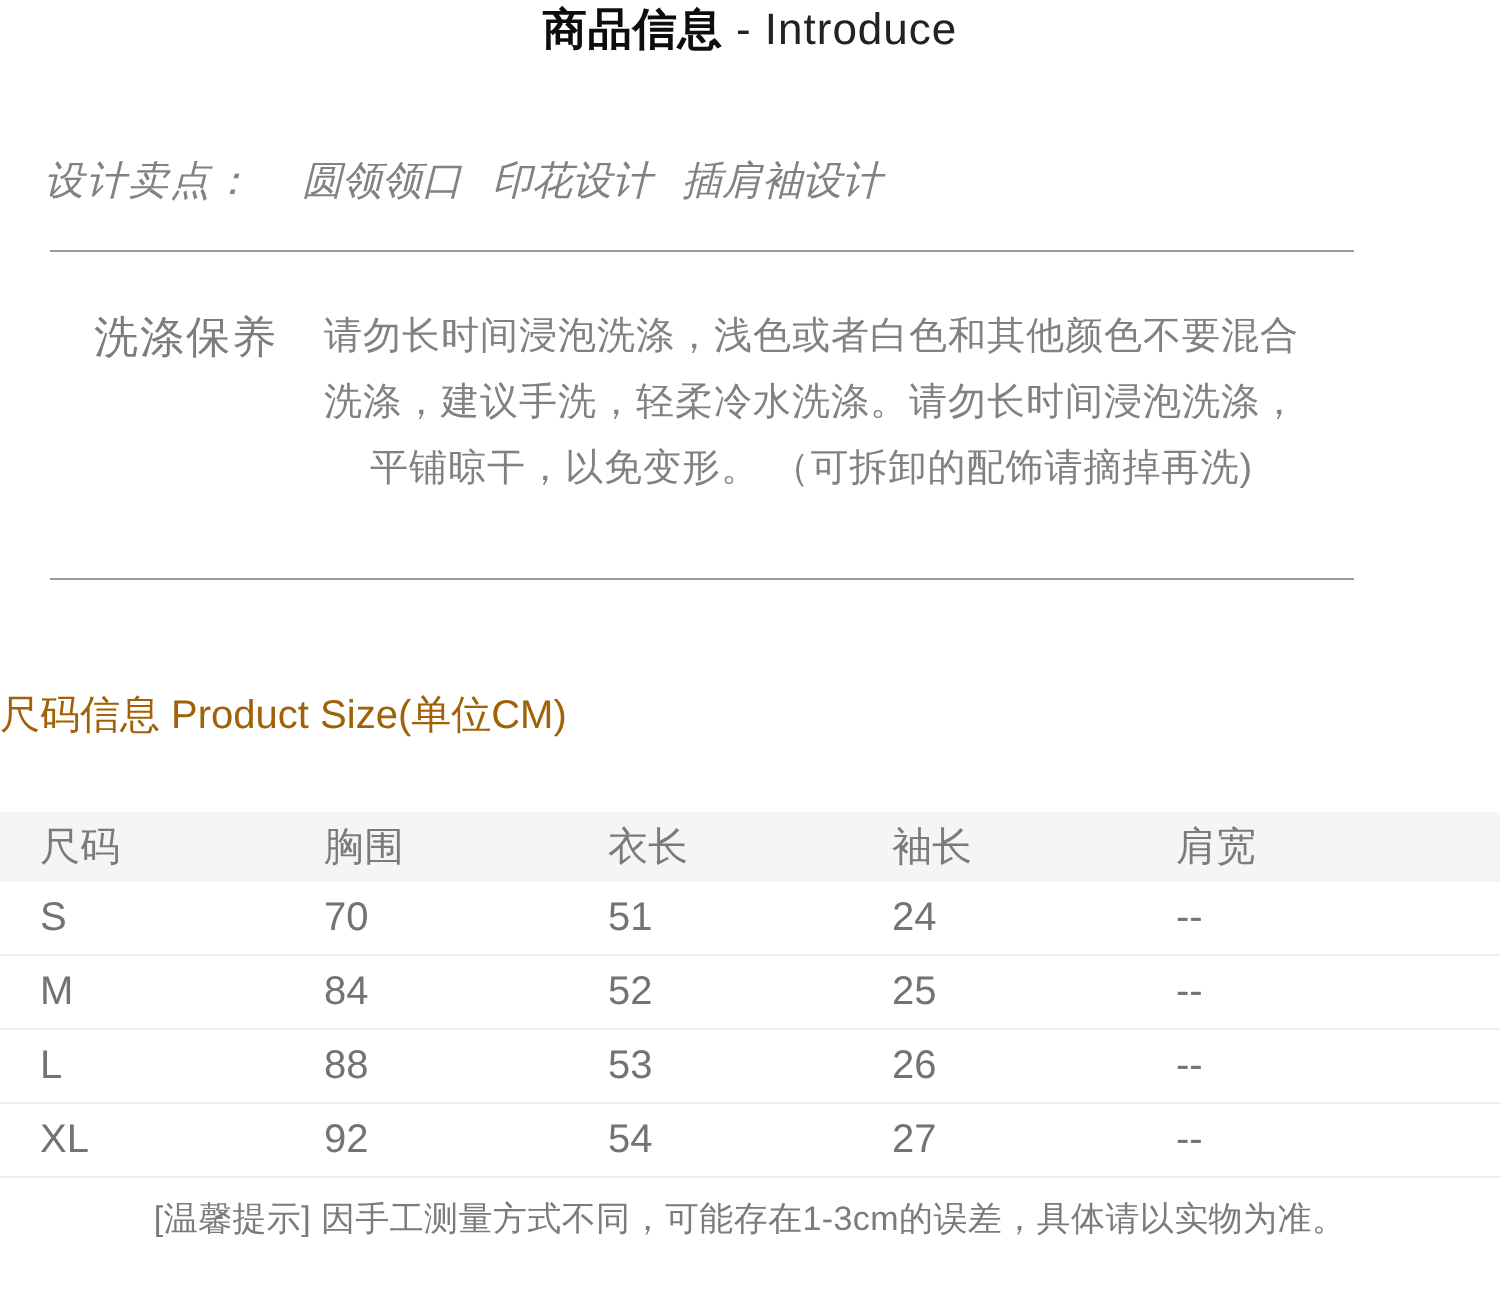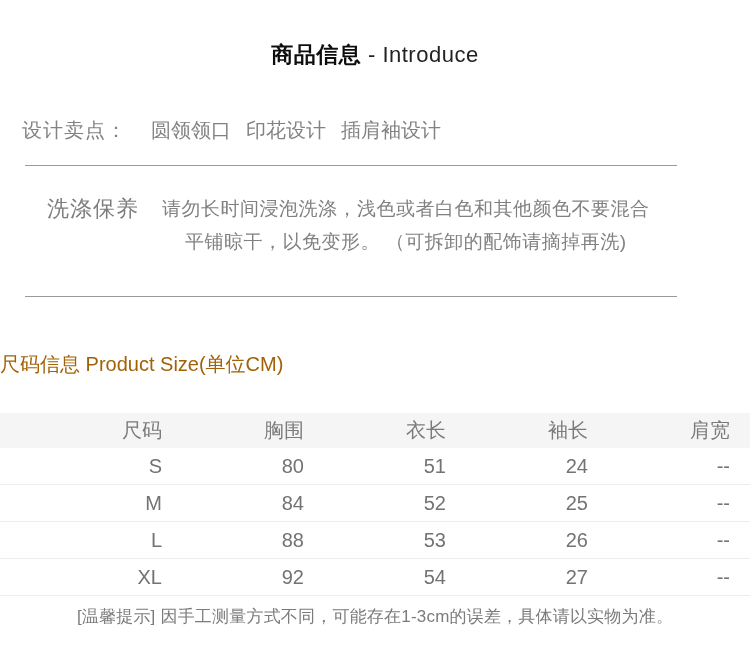--- a/index.html
+++ b/index.html
@@ -3,30 +3,30 @@
 <meta charset="utf-8">
 <style>
   * { margin:0; padding:0; box-sizing:border-box; }
   html,body { background:#ffffff; }
   body {
     width:750px; height:656px;
     font-family:"Liberation Sans", sans-serif;
     position:relative; overflow:hidden;
   }
   .page-title {
-    padding-top:40px; text-align:center;
+    text-align:center;
     font-size:22px; color:#111111; letter-spacing:0.5px;
   }
   .page-title .t-bold { font-weight:bold; color:#0d0d0d; }
   .page-title .t-rest { font-weight:normal; color:#222222; }
 
   .design-row {
     margin:47px 25px 0 22px;
     display:flex; align-items:baseline;
-    font-size:20px; color:#828282;
+    font-size:20px; color:#828282;font-style:italic;
   }
   .design-row .design-label { margin-right:24px; letter-spacing:1px; }
   .design-row .design-items { display:flex; gap:15px; }
 
   .rule {
     border:none; border-top:1px solid #9a9a9a;
     margin-left:25px; width:652px; height:0;
   }
   .rule-1 { margin-top:21px; }
   .rule-2 { margin-top:38px; }
@@ -46,21 +46,21 @@
   .care-text .care-line { white-space:nowrap; }
 
   .size-title {
     margin-top:54px; 
     font-size:20px; color:#a16207;
   }
 
   .size-table { margin-top:35px; width:750px; }
   .trow {
     display:grid; grid-template-columns:repeat(5,1fr);
-    padding:0 20px; align-items:center; text-align:right;
+    padding:0 20px; align-items:center; text-align:left;
   }
   .thead {
     background:#f5f5f5; height:35px;
     font-size:20px; color:#7b7b7b;
   }
   .tbody-row {
     height:37px; border-bottom:1px solid #ececec;
     font-size:20px; color:#737373; background:#ffffff;
   }
   .note {
@@ -83,40 +83,41 @@
     <span>插肩袖设计</span>
   </span>
 </div>
 
 <hr class="rule rule-1">
 
 <div class="care-row">
   <div class="care-label">洗涤保养</div>
   <div class="care-text">
     <div class="care-line">请勿长时间浸泡洗涤，浅色或者白色和其他颜色不要混合</div>
+    <div class="care-line">洗涤，建议手洗，轻柔冷水洗涤。请勿长时间浸泡洗涤，</div>
     <div class="care-line">平铺晾干，以免变形。 （可拆卸的配饰请摘掉再洗)</div>
   </div>
 </div>
 
 <hr class="rule rule-2">
 
 <div class="size-title">尺码信息 Product Size(单位CM)</div>
 
 <div class="size-table">
   <div class="trow thead">
     <span>尺码</span>
     <span>胸围</span>
     <span>衣长</span>
     <span>袖长</span>
     <span>肩宽</span>
   </div>
 
   <div class="trow tbody-row">
     <span>S</span>
-    <span>80</span>
+    <span>70</span>
     <span>51</span>
     <span>24</span>
     <span>--</span>
   </div>
   <div class="trow tbody-row">
     <span>M</span>
     <span>84</span>
     <span>52</span>
     <span>25</span>
     <span>--</span>

